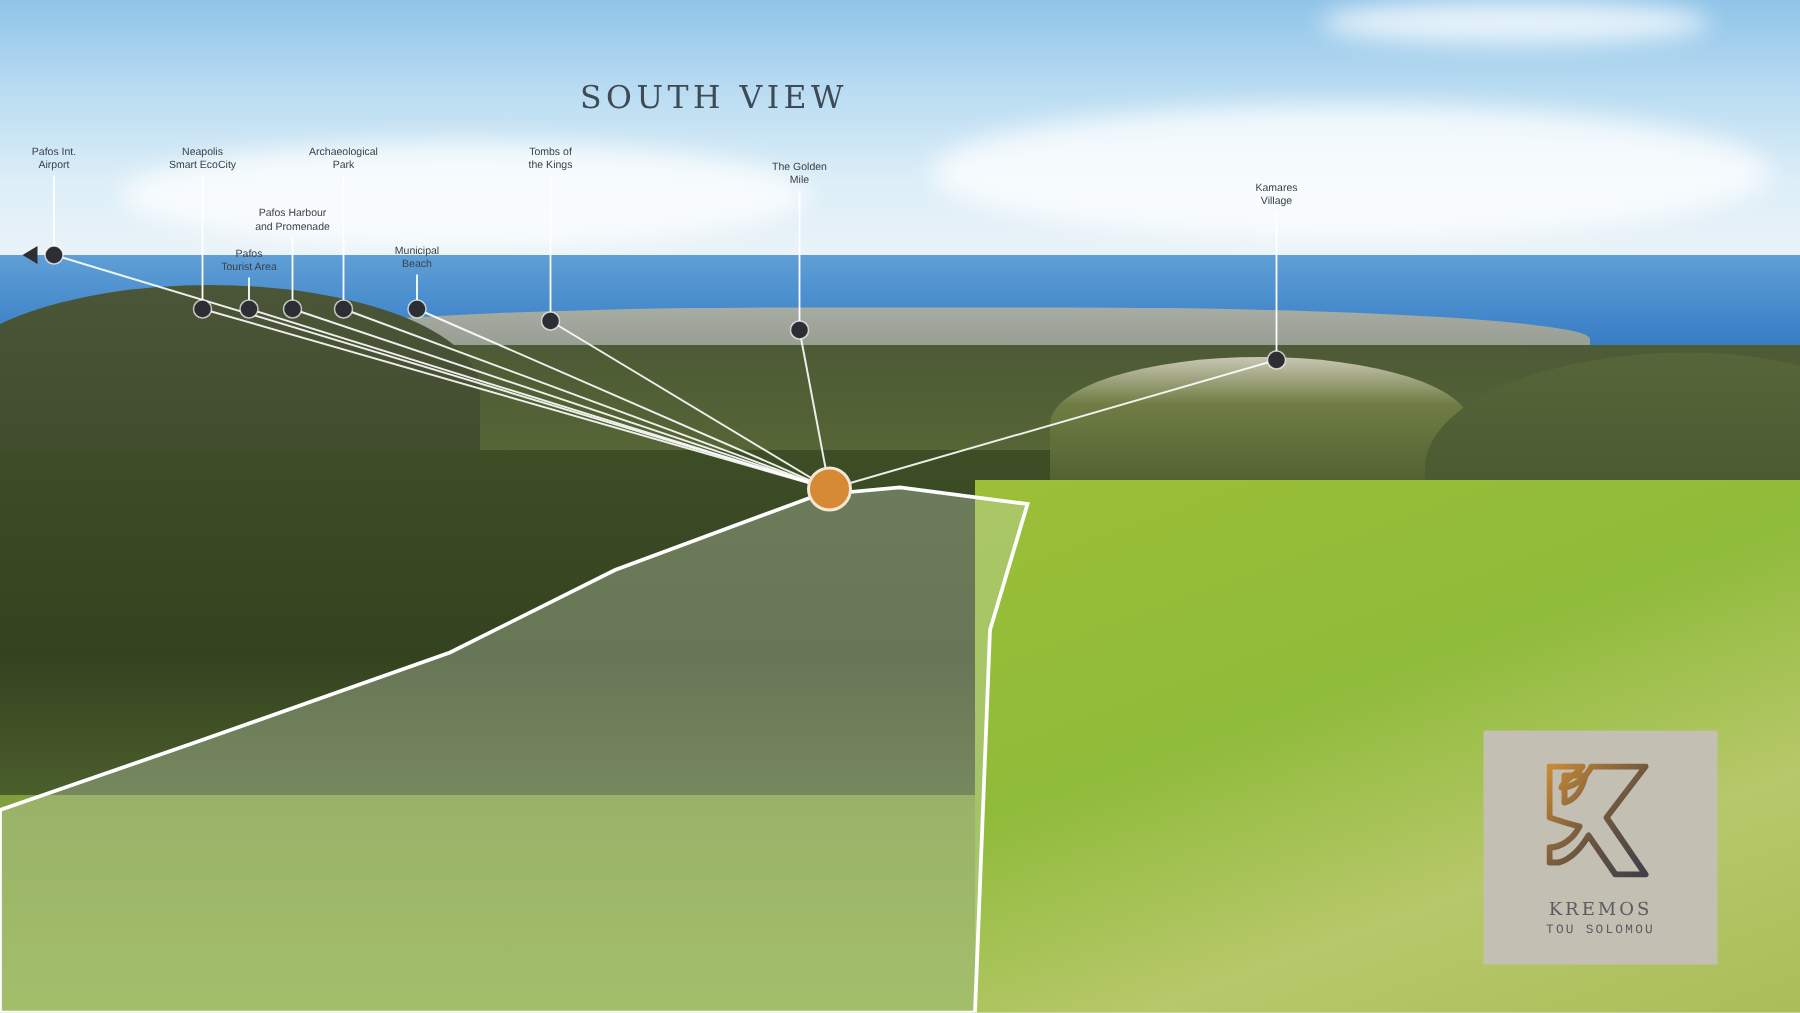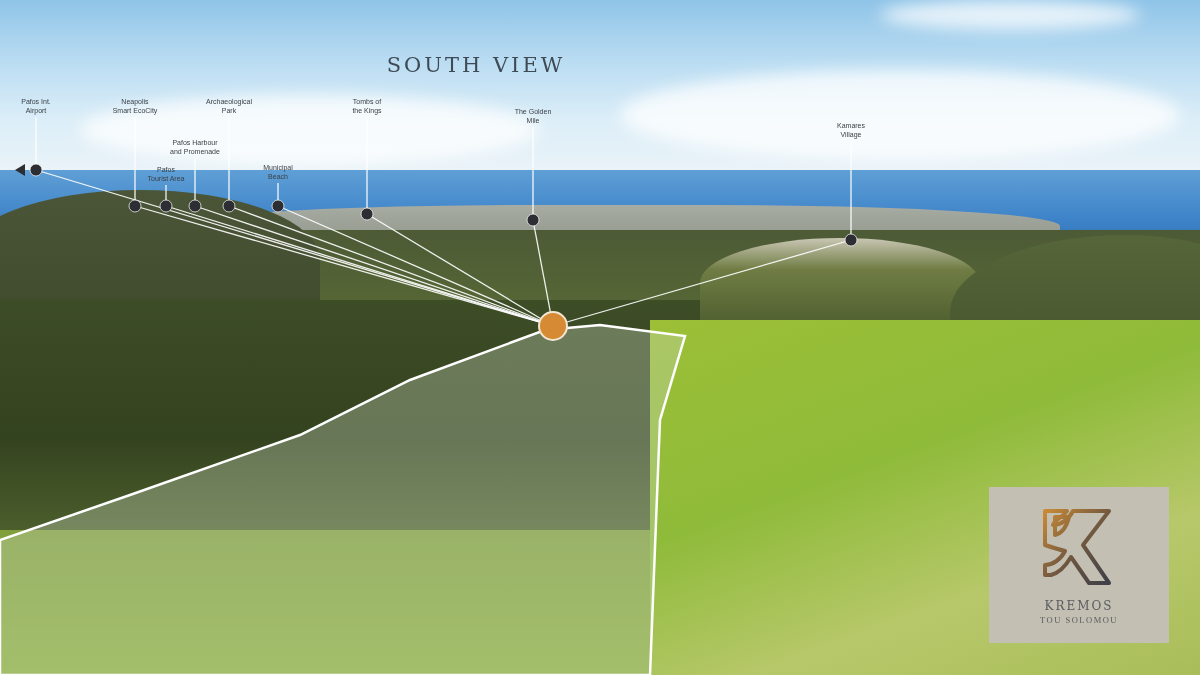--- a/index.html
+++ b/index.html
@@ -23,25 +23,25 @@
        background:linear-gradient(180deg,#c9c6b3 0%,#6f7d44 35%,#4e5d2e 100%);}
   .field-right{position:absolute;left:650px;top:320px;width:560px;height:360px;
        background:linear-gradient(160deg,#9cbf36 0%,#8fbb3a 40%,#b7c86a 70%,#a8bd58 100%);}
   .dark-scrub{position:absolute;left:0;top:300px;width:700px;height:230px;
        background:linear-gradient(180deg,#3d4d26 0%,#34431f 60%,#4b5e2c 100%);}
   .plot-wrap{position:absolute;left:0;top:0;width:1200px;height:675px;}
   svg.overlay{position:absolute;left:0;top:0;}
   .title{position:absolute;left:0;width:952px;top:53px;text-align:center;
        font-family:"DejaVu Serif",serif;font-size:21px;letter-spacing:3px;color:#3e4a55;}
   .label{position:absolute;font-size:7px;line-height:9px;color:#3b4147;text-align:center;white-space:pre-line;transform:translateX(-50%);}
-  .logo-box{position:absolute;left:989px;top:487px;width:180px;height:156px;background:#c3bfb3;
+  .logo-box{position:absolute;left:989px;top:487px;width:156px;height:156px;background:#c3bfb3;
        display:flex;flex-direction:column;align-items:center;}
   .logo-mark{margin-top:22px;width:72px;height:76px;}
   .logo-name{margin-top:14px;font-family:"DejaVu Serif",serif;font-size:12px;letter-spacing:2px;color:#5c5c60;}
-  .logo-sub{margin-top:2px;font-family:Liberation Serif, serif;font-size:8.5px;letter-spacing:1.5px;color:#5c5c60;}
+  .logo-sub{margin-top:2px;font-family:Liberation Mono, monospace;font-size:8.5px;letter-spacing:1.5px;color:#5c5c60;}
 </style>
 </head>
 <body>
 
 <div class="scene">
   <div class="sky"></div>
   <div class="cloud" style="left:620px;top:70px;width:560px;height:90px;"></div>
   <div class="cloud" style="left:80px;top:95px;width:460px;height:70px;"></div>
   <div class="cloud" style="left:880px;top:0px;width:260px;height:30px;"></div>
   <div class="sea"></div>

